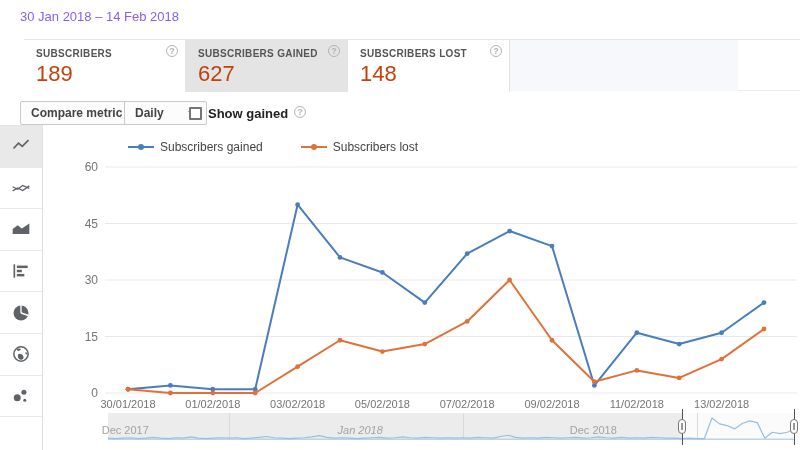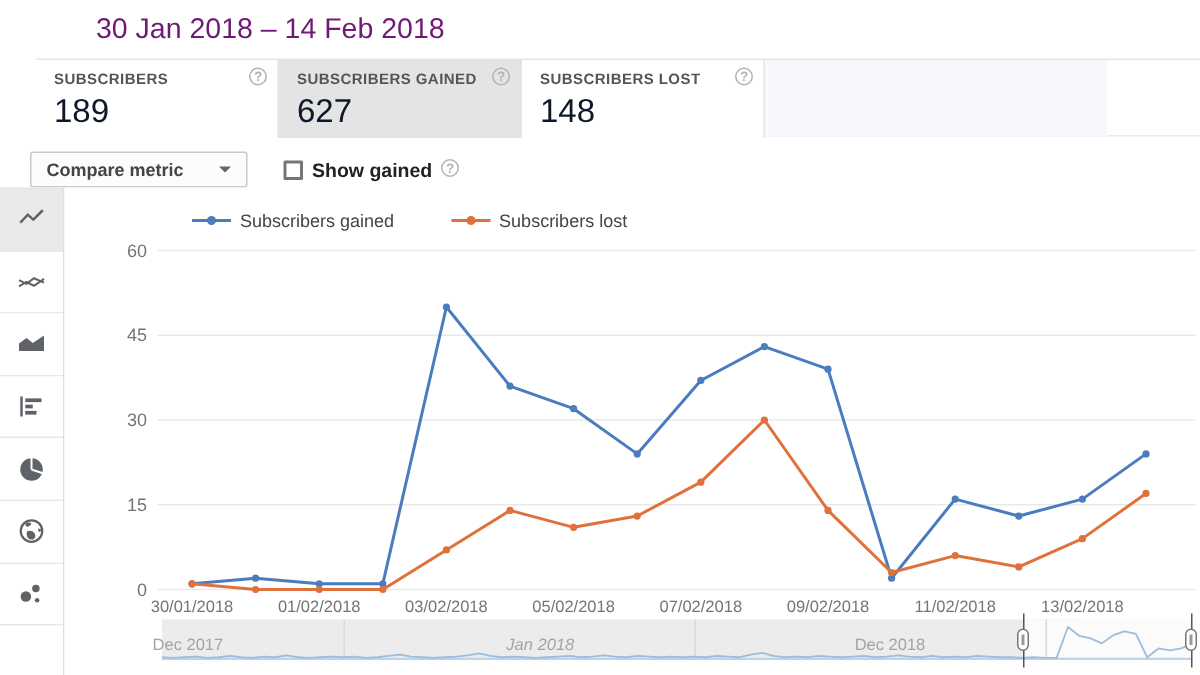--- a/index.html
+++ b/index.html
@@ -2,30 +2,30 @@
 <html><head>
 <meta charset="utf-8">
 <style>
   * { margin:0; padding:0; box-sizing:border-box; }
   html,body { background:#fff; }
   .app {
     position:relative; width:800px; height:450px; overflow:hidden;
     font-family:"Liberation Sans", sans-serif; background:#fff; color:#333;
   }
   
-  .date-header { position:absolute; left:20px; top:9px; font-size:19px; color:#701a75;margin-left:44px; }
+  .date-header { position:absolute; left:20px; top:9px; font-size:13px; color:#8b5cf6; }
   
   .tabs-row { position:absolute; left:0; top:39px; width:800px; height:52px;
     border-top:1px solid #e6e6e6; border-bottom:1px solid #ececec; background:#fff;margin-left:24px; }
   .metric-tab { position:absolute; top:0; width:162px; height:52px; border-right:1px solid #e3e3e3;
     background:#fff; cursor:pointer; }
   .metric-tab.selected { background:#e4e4e4; }
   .metric-tab .m-label { position:absolute; left:12px; top:8px; font-size:10px; font-weight:bold;
     letter-spacing:.3px; color:#555; }
-  .metric-tab .m-value { position:absolute; left:12px; top:21px; font-size:22px; color:#0f172a; }
+  .metric-tab .m-value { position:absolute; left:12px; top:21px; font-size:22px; color:#c2410c; }
   .help-icon { display:inline-block; width:12px; height:12px; border:1px solid #b3b3b3; border-radius:50%;
     color:#b3b3b3; font-size:9px; font-weight:bold; text-align:center; line-height:11px; cursor:pointer; }
   .metric-tab .help-icon { position:absolute; right:7px; top:5px; }
   .pale-panel { position:absolute; left:486px; top:0; width:228px; height:51px; background:#f7f8fc; }
   
   .controls-row { position:absolute; left:0; top:92px; width:800px; height:33px; background:#fff; }
   .btn { position:absolute; top:9px; height:24px; border:1px solid #c9c9c9; border-radius:2px;
     background:#fcfcfc; font-size:12px; font-weight:bold; color:#444; padding:0 10px;
     display:flex; align-items:center; gap:24px; cursor:pointer; font-family:"Liberation Sans",sans-serif; }
   .caret { width:0; height:0; border-left:4px solid transparent; border-right:4px solid transparent;
@@ -83,20 +83,24 @@
       <span class="m-label">SUBSCRIBERS LOST</span>
       <span class="help-icon">?</span>
       <div class="m-value">148</div>
     </div>
     <div class="pale-panel"></div>
   </div>
 
   <div class="controls-row">
     <button class="btn" style="left:20px">
       <span>Compare metric</span>
+      <span class="caret"></span>
+    </button>
+    <button class="btn" style="left:124px">
+      <span>Daily</span>
       <span class="caret"></span>
     </button>
     <span class="checkbox"></span>
     <span class="cb-label">Show gained</span>
     <span class="help-icon">?</span>
   </div>
 
   <div class="sidebar" id="sidebar">
       <div class="side-item selected">
         <svg width="20" height="20" viewBox="0 0 24 24">

